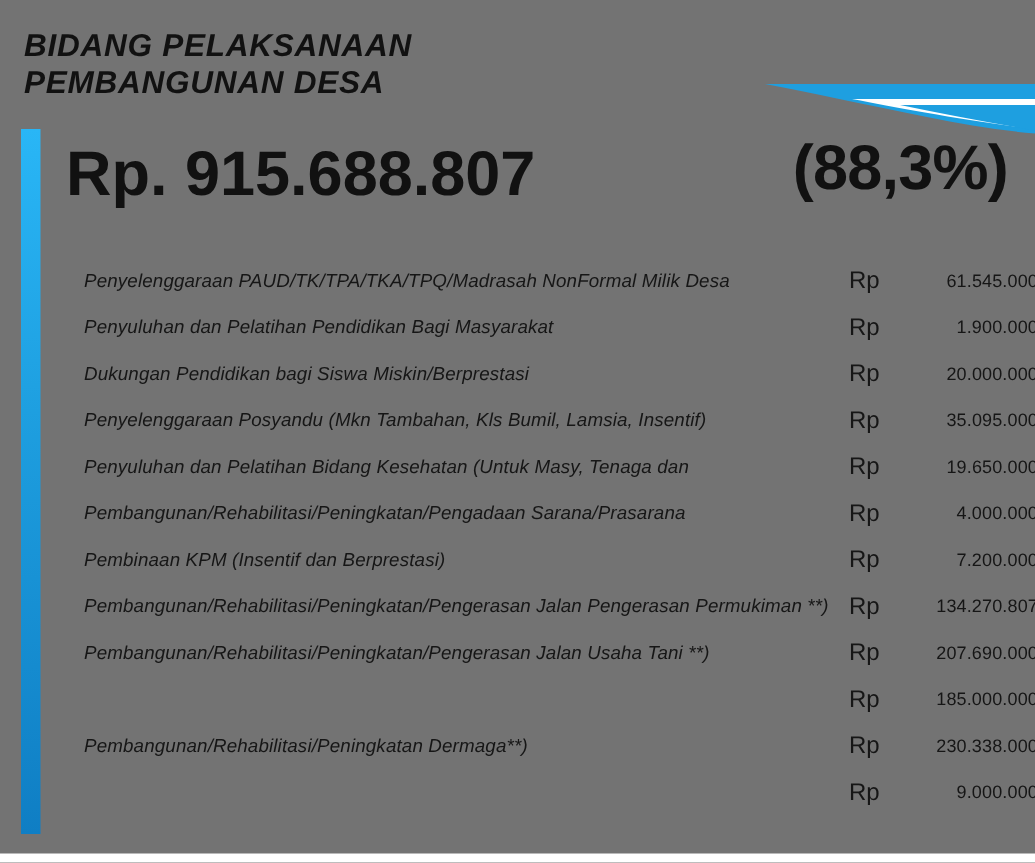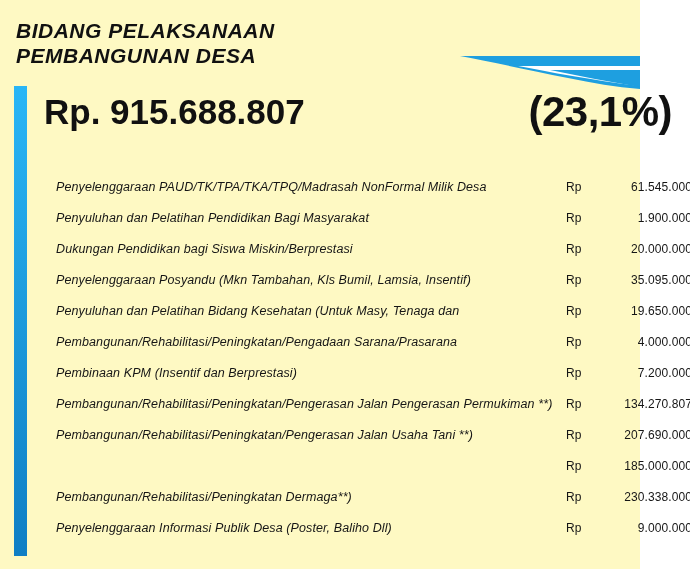--- a/index.html
+++ b/index.html
@@ -10,23 +10,23 @@
     width: 690px;
     height: 575px;
     background: #ffffff;
     font-family: "Liberation Sans", sans-serif;
     overflow: hidden;
     position: relative;
   }
 
   .page {
     position: relative;
-    width: 640px;
+    width: 690px;
     height: 575px;
-    background: #fef9c3;
+    background: #737373;
   }
 
   
   .heading {
     position: absolute;
     left: 16px;
     top: 18px;
     width: 520px;
     font-family: "Liberation Sans", sans-serif;
     font-weight: bold;
@@ -67,21 +67,21 @@
     position: absolute;
     left: 44px;
     top: 92px;
     width: 634px;
     height: 52px;
   }
   .amount {
     position: absolute;
     left: 0;
     top: 0;
-    font-size: 35px;
+    font-size: 42px;
     font-weight: bold;
     color: #111111;
     letter-spacing: 0px;
     white-space: nowrap;
   }
   .percent {
     position: absolute;
     right: 6px;
     top: -4px;
     font-size: 42px;
@@ -110,21 +110,21 @@
     top: 0;
     font-size: 12.5px;
     color: #161616;
     letter-spacing: 0.1px;
     font-style: italic;
   }
   .row .cur {
     position: absolute;
     left: 510px;
     top: 0;
-    font-size: 12px;
+    font-size: 16px;
     color: #161616;
   }
   .row .val {
     position: absolute;
     left: 540px;
     width: 96px;
     top: 0;
     text-align: right;
     font-size: 12px;
     color: #161616;
@@ -156,21 +156,21 @@
       <path d="M240 0 H60 C92 6 128 14 168 22 C192 27 216 31 240 33 Z" fill="#1e9fe0"></path>
       <path d="M240 10 H118 C150 16 190 24 240 30 Z" fill="#ffffff"></path>
       <path d="M240 14 H150 C180 20 210 26 240 31 Z" fill="#1e9fe0"></path>
     </svg>
   </div>
 
   <div class="leftbar"></div>
 
   <div class="amount-row">
     <div class="amount">Rp. 915.688.807</div>
-    <div class="percent">(23,1%)</div>
+    <div class="percent">(88,3%)</div>
   </div>
 
   <div class="list">
 
     <div class="row">
       <span class="label">Penyelenggaraan PAUD/TK/TPA/TKA/TPQ/Madrasah NonFormal Milik Desa</span>
       <span class="cur">Rp</span>
       <span class="val">61.545.000</span>
     </div>
 
@@ -227,21 +227,20 @@
       <span class="val">185.000.000</span>
     </div>
 
     <div class="row">
       <span class="label">Pembangunan/Rehabilitasi/Peningkatan Dermaga**)</span>
       <span class="cur">Rp</span>
       <span class="val">230.338.000</span>
     </div>
 
     <div class="row">
-      <span class="label">Penyelenggaraan Informasi Publik Desa (Poster, Baliho Dll)</span>
       <span class="cur">Rp</span>
       <span class="val">9.000.000</span>
     </div>
 
   </div>
 
   <div class="bottom-edge"></div>
 </div>
 
 </body></html>

